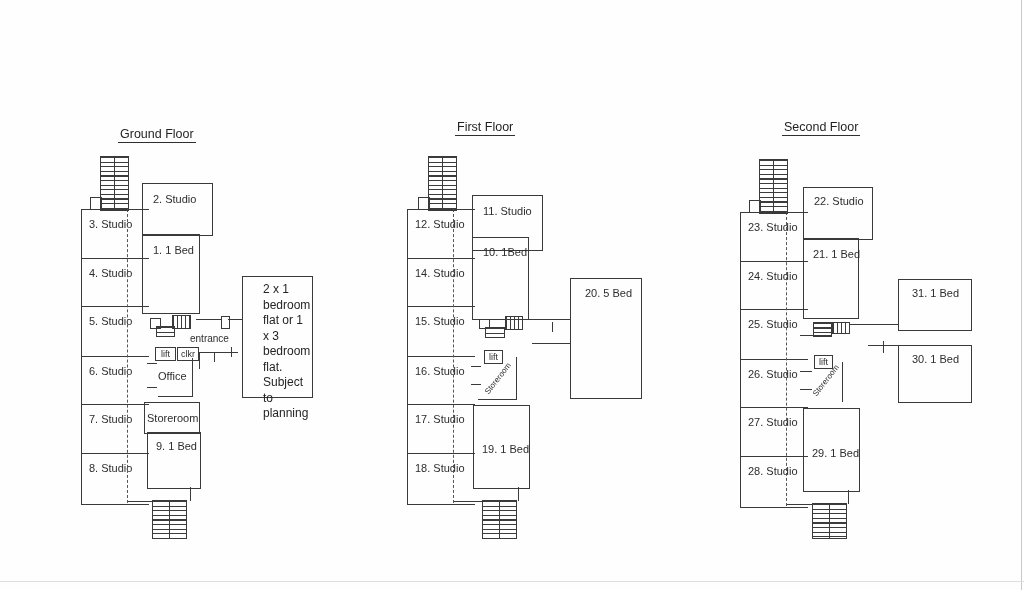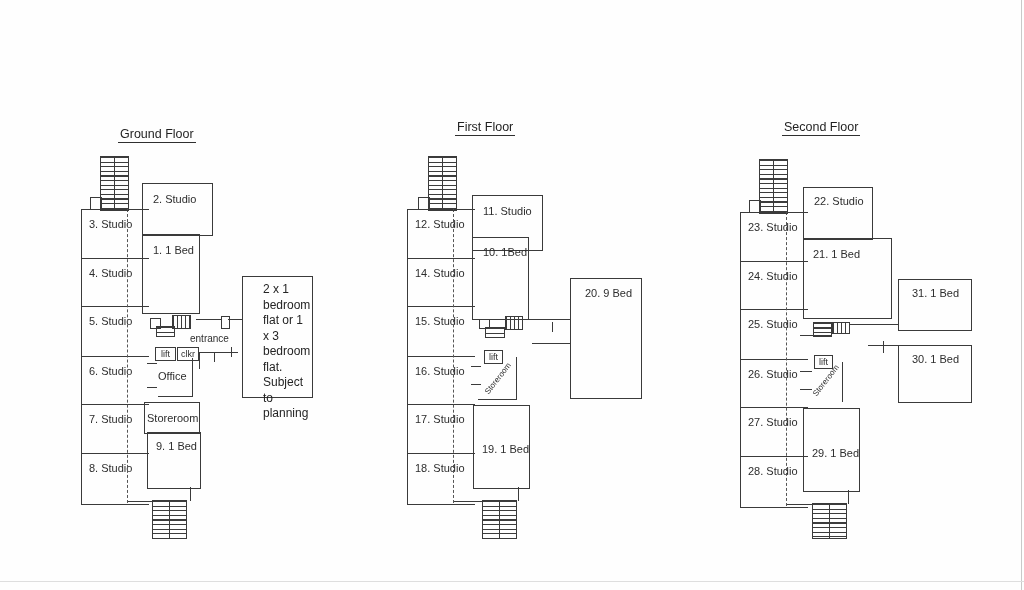--- a/index.html
+++ b/index.html
@@ -152,21 +152,21 @@
   </div>
 
   <div class="wallv" style="left:518px; top:487px; height:14px;"></div>
   <div class="wallh" style="left:454px; top:501px; width:28px;"></div>
   <div class="stairv" style="left:482px; top:500px; width:33px; height:37px;">
     <div class="run"></div>
     <div class="run r2"></div>
   </div>
 
   <div class="room" style="left:570px; top:278px; width:70px; height:119px;">
-    <div class="rlbl" style="left:14px; top:8px;">20. 9 Bed</div>
+    <div class="rlbl" style="left:14px; top:8px;">20. 5 Bed</div>
   </div>
 
   <div class="ftitle" style="left:782px; top:120px;">Second Floor</div>
 
   <div class="strip" style="left:720px; top:212px; width:67px; height:294px;">
     <div class="strip-room first" style="height:48px;">23. Studio</div>
     <div class="strip-room" style="height:48px;">24. Studio</div>
     <div class="strip-room" style="height:50px;">25. Studio</div>
     <div class="strip-room" style="height:48px;">26. Studio</div>
     <div class="strip-room" style="height:49px;">27. Studio</div>
@@ -176,21 +176,21 @@
 
   <div class="stairv" style="left:759px; top:159px; width:27px; height:53px;">
     <div class="run"></div>
     <div class="run r2"></div>
   </div>
   <div class="smallbox" style="left:749px; top:200px; width:10px; height:11px;"></div>
 
   <div class="room" style="left:803px; top:187px; width:68px; height:51px;">
     <div class="rlbl" style="left:10px; top:7px;">22. Studio</div>
   </div>
-  <div class="room" style="left:803px; top:238px; width:54px; height:79px;padding-left:33px;">
+  <div class="room" style="left:803px; top:238px; width:54px; height:79px;">
     <div class="rlbl" style="left:9px; top:9px;">21. 1 Bed</div>
   </div>
 
   <div class="hatchh" style="left:813px; top:322px; width:17px; height:13px;"></div>
   <div class="hatchv" style="left:832px; top:322px; width:16px; height:10px;"></div>
   <div class="wallh" style="left:800px; top:335px; width:32px;"></div>
 
   <div class="wallh" style="left:850px; top:324px; width:48px;"></div>
   <div class="wallh" style="left:868px; top:345px; width:30px;"></div>
   <div class="wallv" style="left:883px; top:341px; height:12px;"></div>

